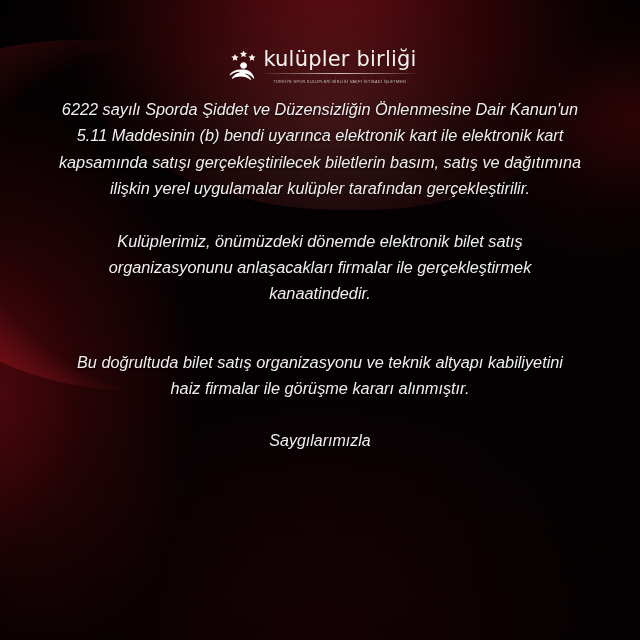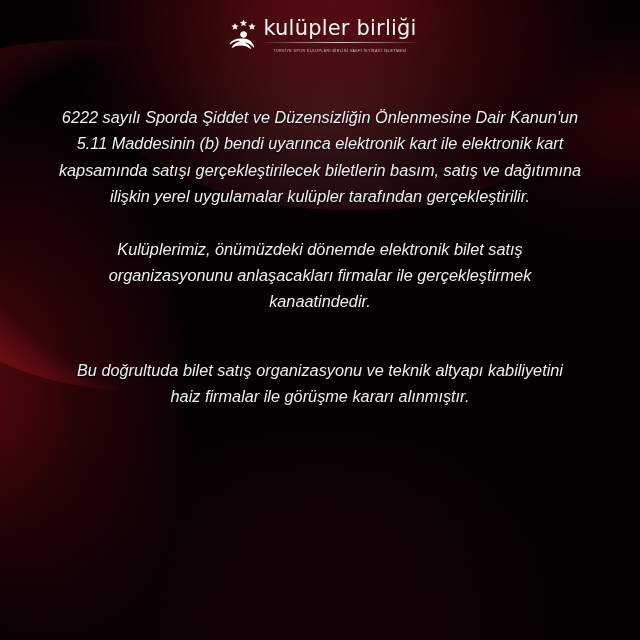--- a/index.html
+++ b/index.html
@@ -77,20 +77,21 @@
     top: 14px;
     left: 0;
     width: 100%;
     display: flex;
     justify-content: center;
     align-items: center;
   }
   .logo {
     display: flex;
     align-items: center;
+    margin-top: 31px;
   }
   .logo-mark {
     width: 40px;
     height: 44px;
     position: relative;
     flex: none;
   }
   .logo-text {
     display: flex;
     flex-direction: column;
@@ -114,21 +115,21 @@
   }
   .logo-underline {
     height: 1px;
     background: linear-gradient(to right, rgba(255,255,255,0.05), rgba(255,255,255,0.75), rgba(255,255,255,0.05));
     margin: 3px 0 2px 0;
   }
 
   
   .content {
     position: absolute;
-    top: 104px;
+    top: 96px;
     left: 52px;
     width: 536px;
     text-align: center;
     color: #efefef;
   }
   .para {
     font-family: "Liberation Sans", sans-serif;
     font-style: italic;
     font-size: 16.3px;
     line-height: 1.62;
@@ -176,14 +177,15 @@
         <div class="logo-underline"></div>
         <div class="logo-sub">TÜRKİYE SPOR KULÜPLERİ BİRLİĞİ VAKFI İKTİSADİ İŞLETMESİ</div>
       </div>
     </div>
   </div>
 
   <div class="content">
     <p class="para p1">6222 sayılı Sporda Şiddet ve Düzensizliğin Önlenmesine Dair Kanun'un 5.11 Maddesinin (b) bendi uyarınca elektronik kart ile elektronik kart kapsamında satışı gerçekleştirilecek biletlerin basım, satış ve dağıtımına ilişkin yerel uygulamalar kulüpler tarafından gerçekleştirilir.</p>
     <p class="para p2">Kulüplerimiz, önümüzdeki dönemde elektronik bilet satış organizasyonunu anlaşacakları firmalar ile gerçekleştirmek kanaatindedir.</p>
     <p class="para p3">Bu doğrultuda bilet satış organizasyonu ve teknik altyapı kabiliyetini haiz firmalar ile görüşme kararı alınmıştır.</p>
+    <p class="para sign">Saygılarımızla</p>
   </div>
 </div>
 
 </body></html>

